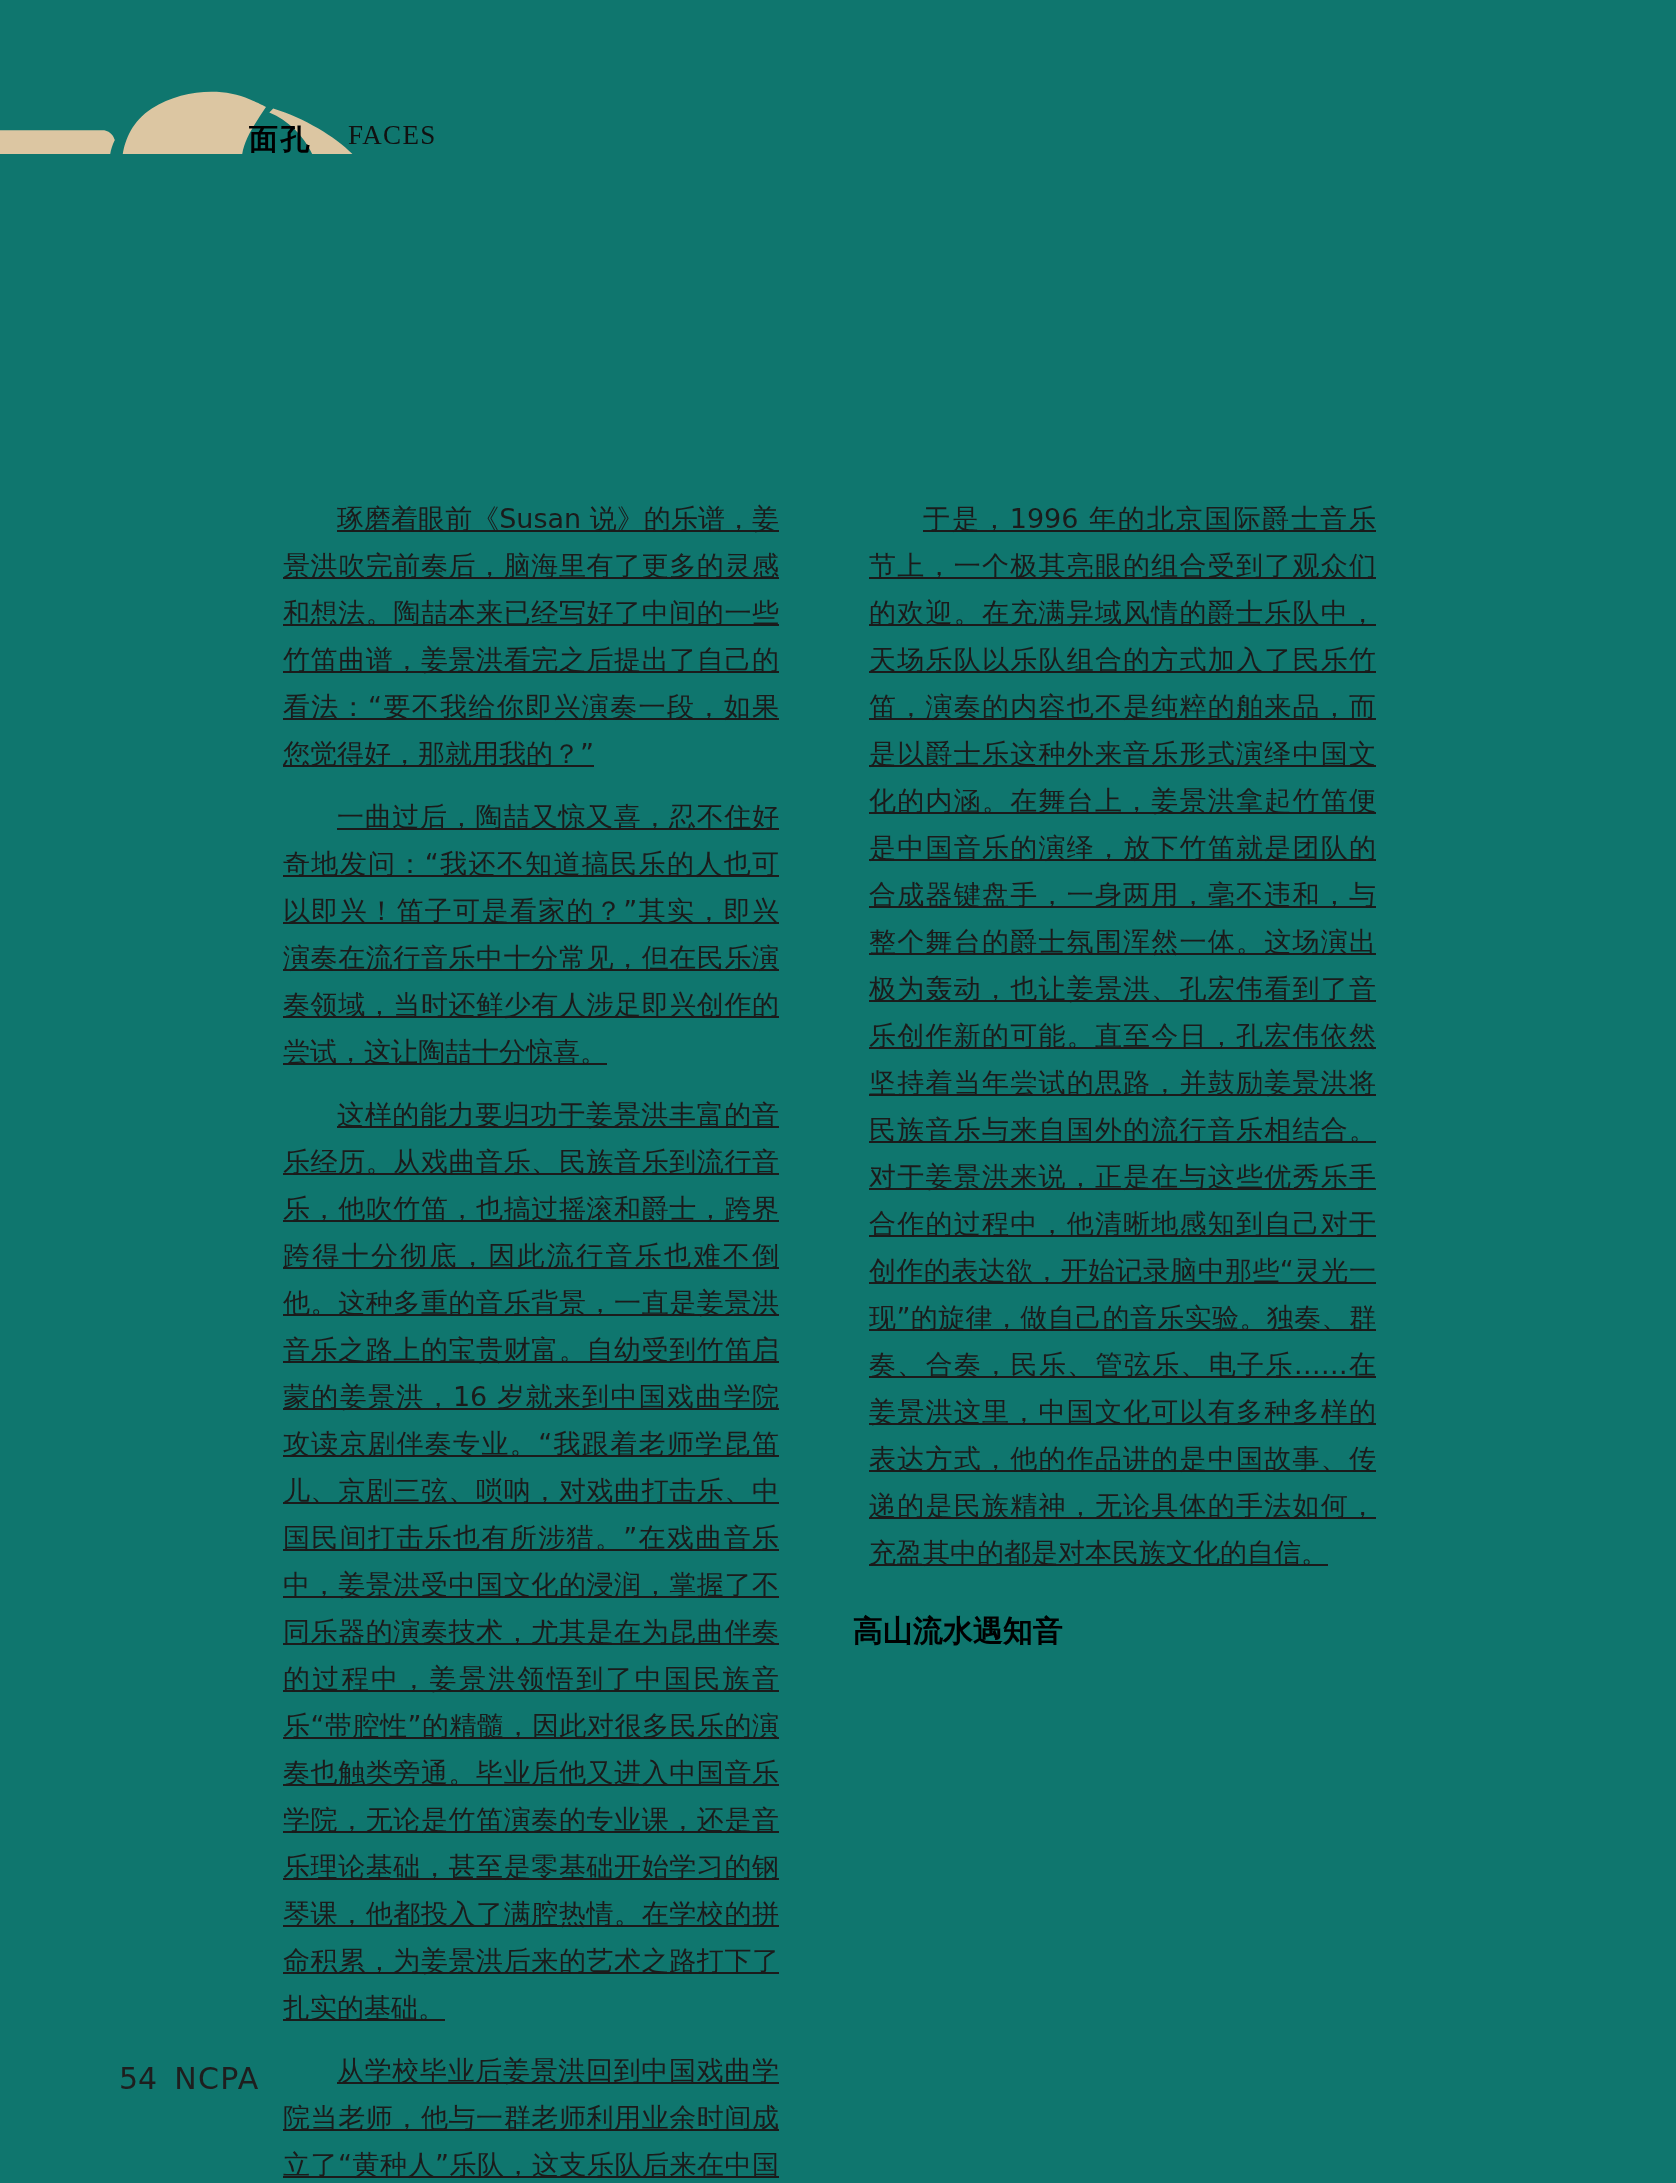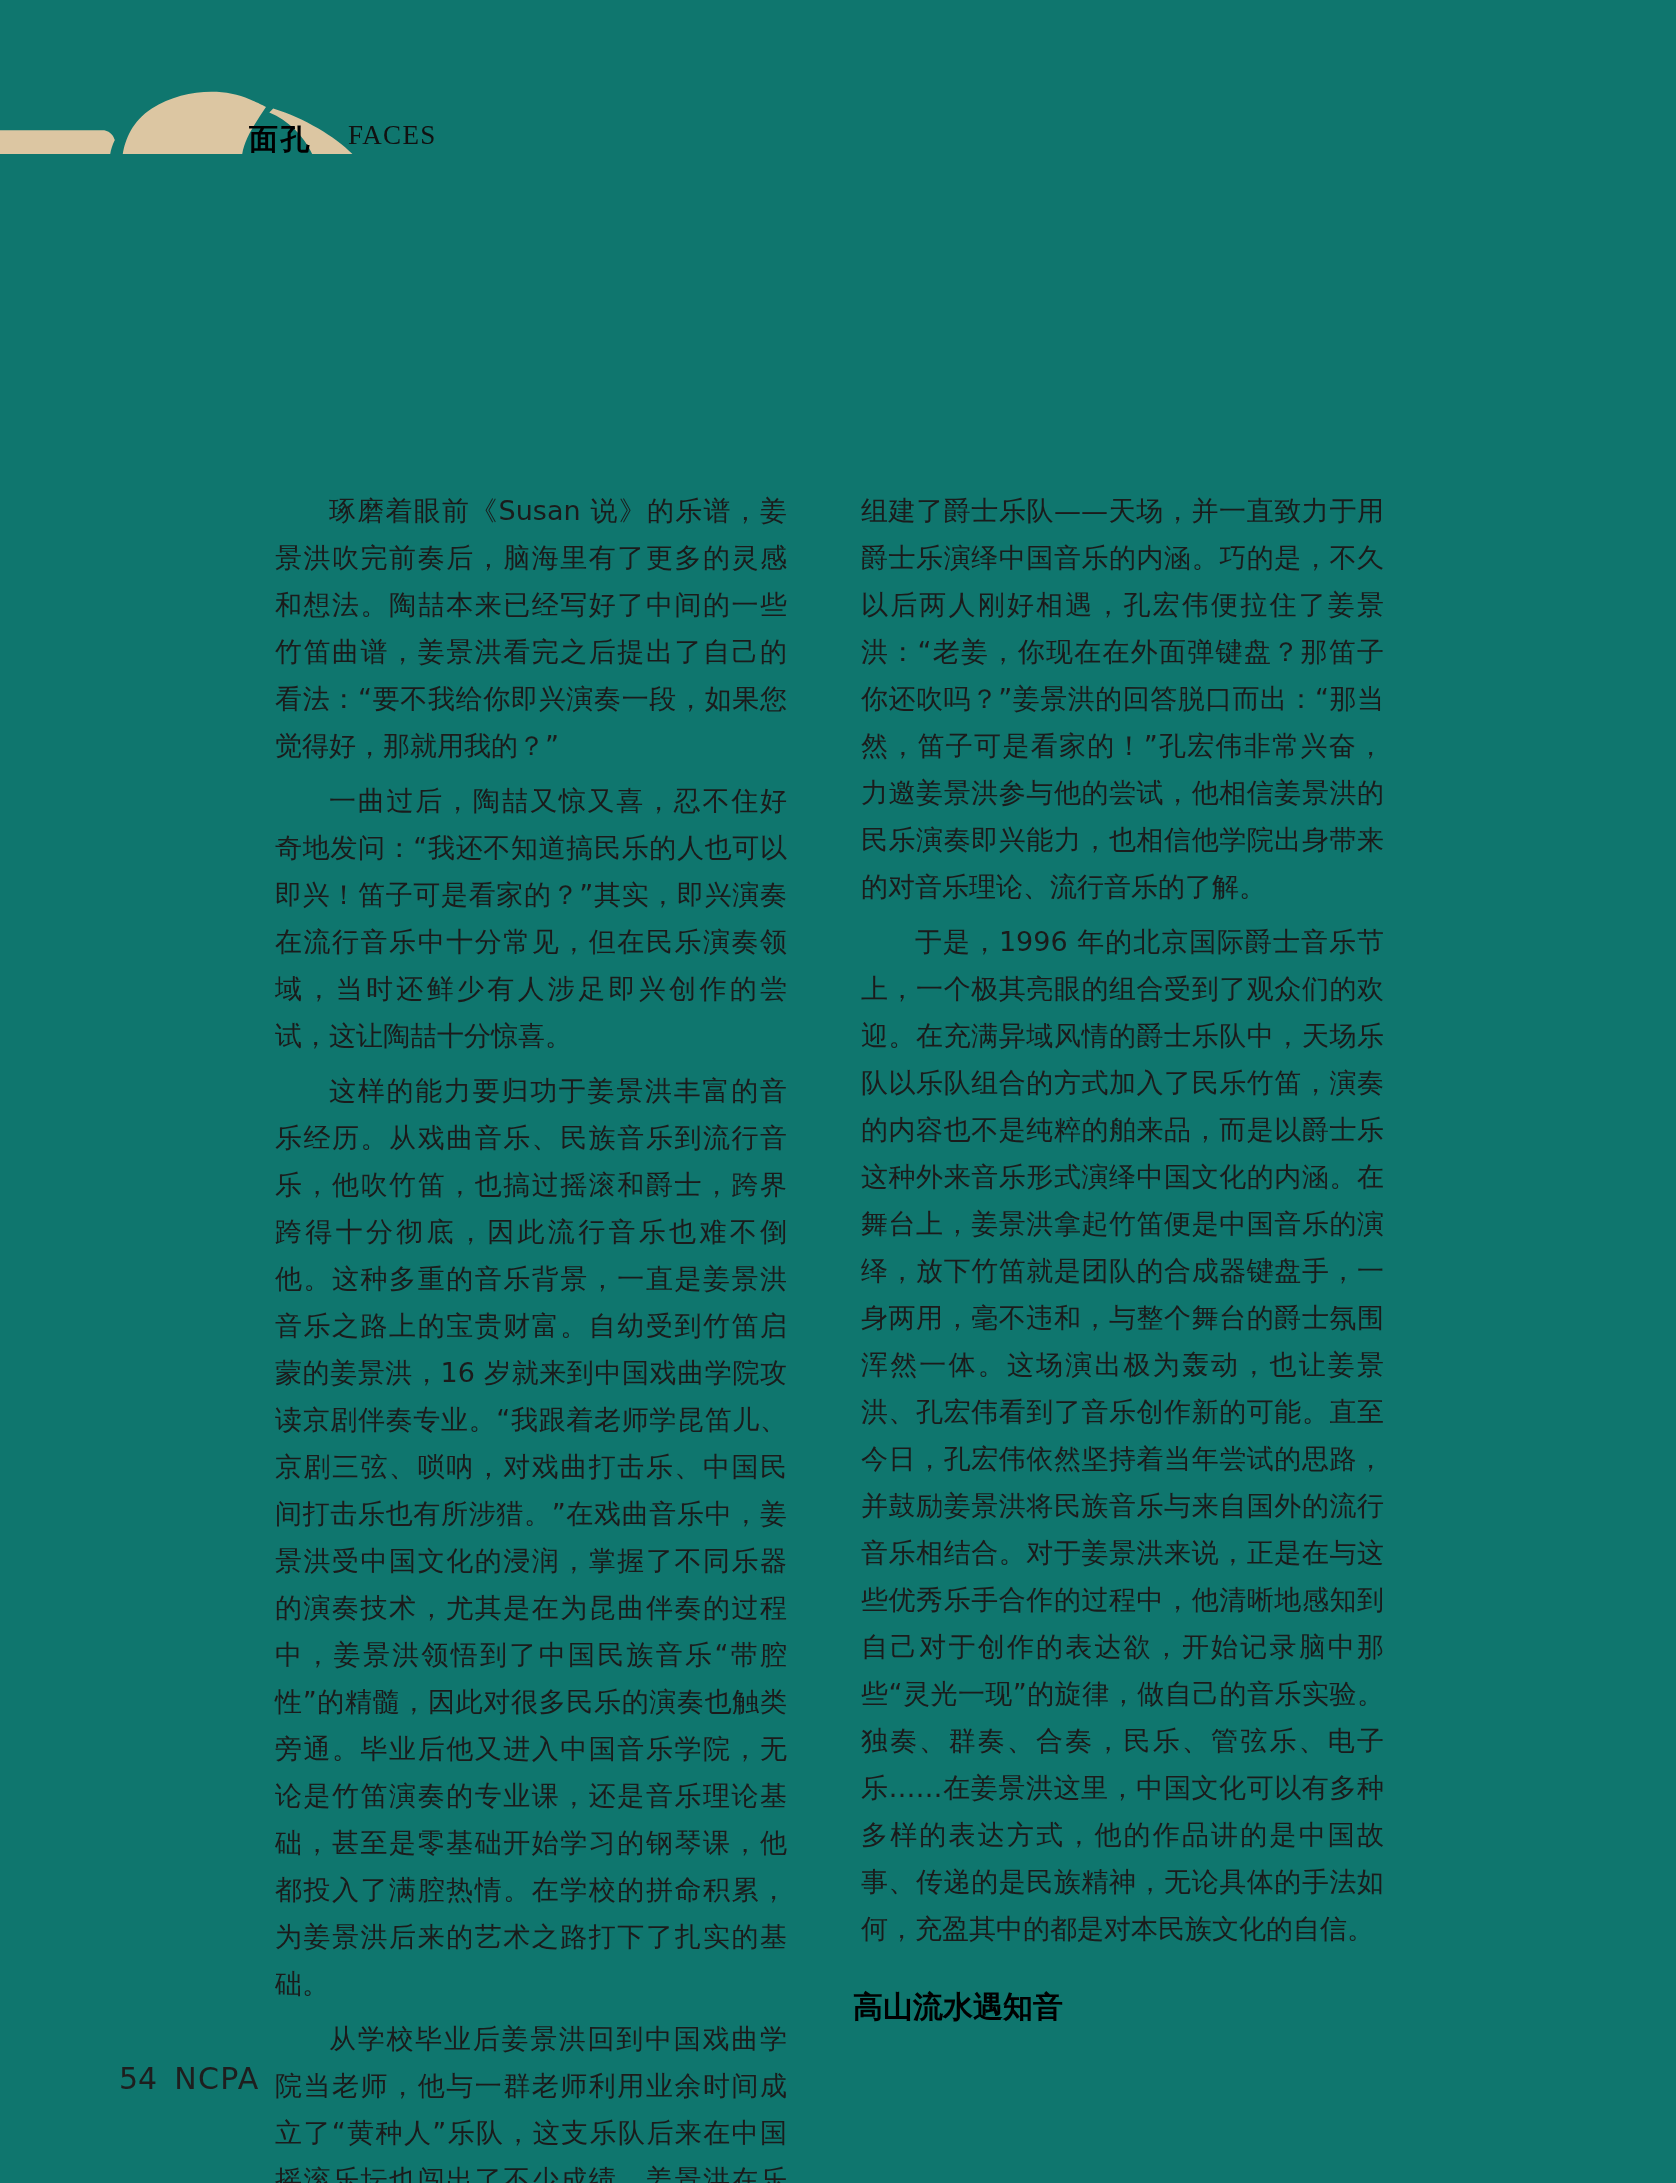--- a/index.html
+++ b/index.html
@@ -44,21 +44,21 @@
   .col {
     position: absolute;
     top: 479px;
     font-size: 27px;
     line-height: 47px;
     text-align: justify;
     color: #1b1b1b;
   }
   .col-left  { left: 267px;  width: 528px; }
   .col-right { left: 853px; width: 539px; }
-  .para { margin: 8px; }
+  .para { margin: 16px; text-decoration: underline; }
   .para.indent { text-indent: 2em; }
   .subhead {
     font-weight: 700;
     font-size: 30px;
     line-height: 34px;
     text-align: left;
     margin: 38px 0 25px 0;
     color: #000000;
   }
 
@@ -87,21 +87,20 @@
   <div class="hdr-zh">面孔</div>
   <div class="hdr-en">FACES</div>
 
   <div class="col col-left">
       <div class="para indent">琢磨着眼前《Susan 说》的乐谱，姜景洪吹完前奏后，脑海里有了更多的灵感和想法。陶喆本来已经写好了中间的一些竹笛曲谱，姜景洪看完之后提出了自己的看法：“要不我给你即兴演奏一段，如果您觉得好，那就用我的？”</div>
       <div class="para indent">一曲过后，陶喆又惊又喜，忍不住好奇地发问：“我还不知道搞民乐的人也可以即兴！笛子可是看家的？”其实，即兴演奏在流行音乐中十分常见，但在民乐演奏领域，当时还鲜少有人涉足即兴创作的尝试，这让陶喆十分惊喜。</div>
       <div class="para indent">这样的能力要归功于姜景洪丰富的音乐经历。从戏曲音乐、民族音乐到流行音乐，他吹竹笛，也搞过摇滚和爵士，跨界跨得十分彻底，因此流行音乐也难不倒他。这种多重的音乐背景，一直是姜景洪音乐之路上的宝贵财富。自幼受到竹笛启蒙的姜景洪，16 岁就来到中国戏曲学院攻读京剧伴奏专业。“我跟着老师学昆笛儿、京剧三弦、唢呐，对戏曲打击乐、中国民间打击乐也有所涉猎。”在戏曲音乐中，姜景洪受中国文化的浸润，掌握了不同乐器的演奏技术，尤其是在为昆曲伴奏的过程中，姜景洪领悟到了中国民族音乐“带腔性”的精髓，因此对很多民乐的演奏也触类旁通。毕业后他又进入中国音乐学院，无论是竹笛演奏的专业课，还是音乐理论基础，甚至是零基础开始学习的钢琴课，他都投入了满腔热情。在学校的拼命积累，为姜景洪后来的艺术之路打下了扎实的基础。</div>
       <div class="para indent">从学校毕业后姜景洪回到中国戏曲学院当老师，他与一群老师利用业余时间成立了“黄种人”乐队，这支乐队后来在中国摇滚乐坛也闯出了不少成绩。姜景洪在乐队里弹键盘的事情，很快传到了他的大学同学孔宏伟那里。同样具有民乐背景的孔宏伟（金佛）在音乐跨界的路上走得更远，</div>
     </div>
   <div class="col col-right">
-      <div class="para">组建了爵士乐队——天场，并一直致力于用爵士乐演绎中国音乐的内涵。巧的是，不久以后两人刚好相遇，孔宏伟便拉住了姜景洪：“老姜，你现在在外面弹键盘？那笛子你还吹吗？”姜景洪的回答脱口而出：“那当然，笛子可是看家的！”孔宏伟非常兴奋，力邀姜景洪参与他的尝试，他相信姜景洪的民乐演奏即兴能力，也相信他学院出身带来的对音乐理论、流行音乐的了解。</div>
       <div class="para indent">于是，1996 年的北京国际爵士音乐节上，一个极其亮眼的组合受到了观众们的欢迎。在充满异域风情的爵士乐队中，天场乐队以乐队组合的方式加入了民乐竹笛，演奏的内容也不是纯粹的舶来品，而是以爵士乐这种外来音乐形式演绎中国文化的内涵。在舞台上，姜景洪拿起竹笛便是中国音乐的演绎，放下竹笛就是团队的合成器键盘手，一身两用，毫不违和，与整个舞台的爵士氛围浑然一体。这场演出极为轰动，也让姜景洪、孔宏伟看到了音乐创作新的可能。直至今日，孔宏伟依然坚持着当年尝试的思路，并鼓励姜景洪将民族音乐与来自国外的流行音乐相结合。对于姜景洪来说，正是在与这些优秀乐手合作的过程中，他清晰地感知到自己对于创作的表达欲，开始记录脑中那些“灵光一现”的旋律，做自己的音乐实验。独奏、群奏、合奏，民乐、管弦乐、电子乐……在姜景洪这里，中国文化可以有多种多样的表达方式，他的作品讲的是中国故事、传递的是民族精神，无论具体的手法如何，充盈其中的都是对本民族文化的自信。</div>
       <div class="subhead">高山流水遇知音</div>
     </div>
 
   <div class="footer">
     <span>54</span>
     <span class="brand">NCPA</span>
   </div>
 
 </div>

